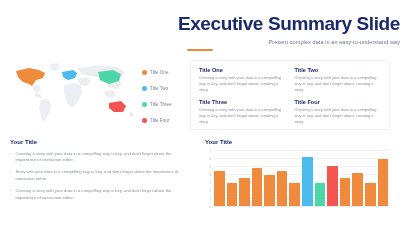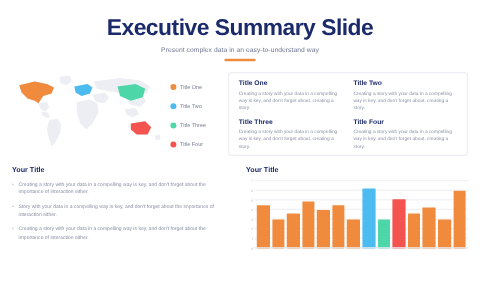--- a/index.html
+++ b/index.html
@@ -5,21 +5,21 @@
   * { box-sizing: border-box; margin: 0; padding: 0; }
   html, body {
     width: 400px; height: 225px;
     background: #ffffff;
     font-family: "Liberation Sans", sans-serif;
     overflow: hidden;
   }
   .slide { position: relative; width: 400px; height: 225px; background: #fff; }
 
   
-  .header { text-align: center; padding-top: 14px; }
+  .header { text-align: right; padding-top: 14px; }
   .slide-title {
     font-size: 19px; font-weight: bold; color: #1b2a6b;
     letter-spacing: -0.4px; line-height: 1.05;
   }
   .slide-subtitle {
     font-size: 5.6px; color: #6e7591; margin-top: 5px; letter-spacing: .05px;
   }
   .title-rule {
     width: 26px; height: 1.6px; background: #f08a3c;
     margin: 4px auto 0; border-radius: 1px;

